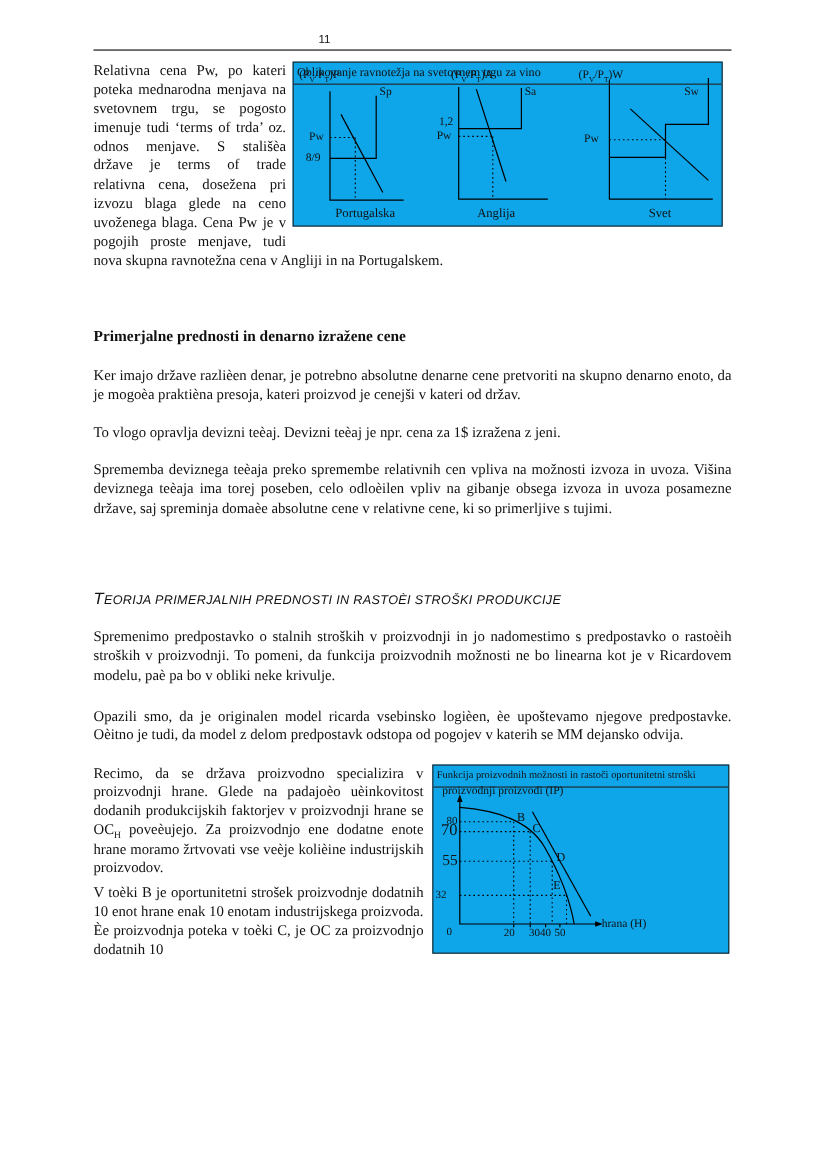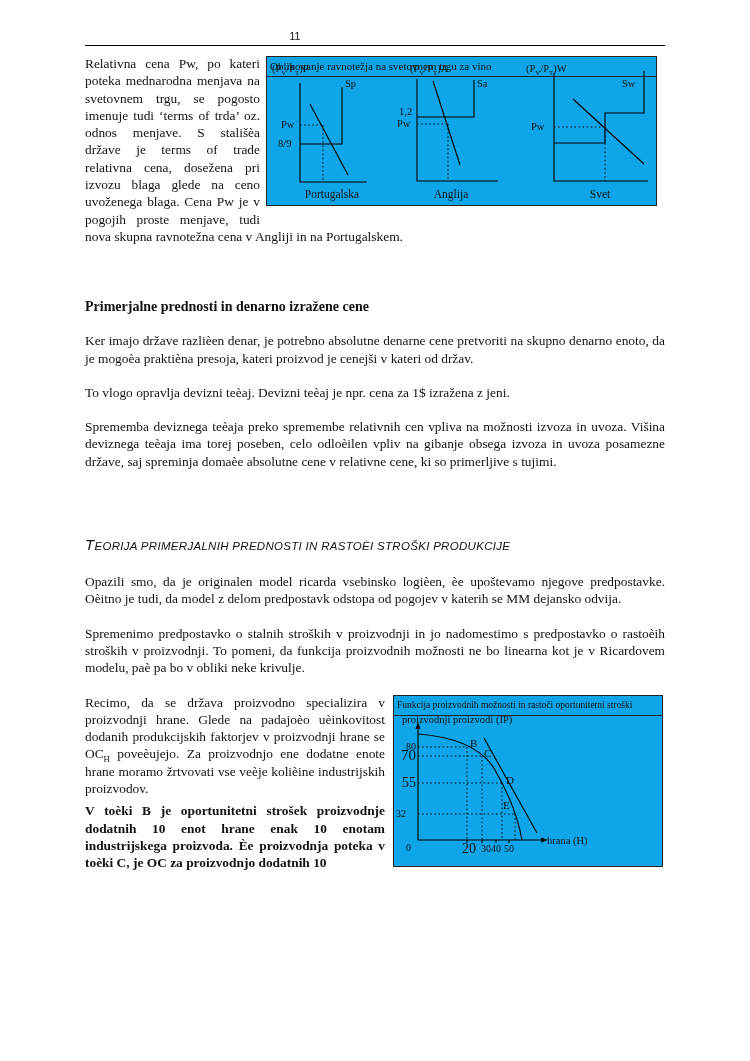--- a/index.html
+++ b/index.html
@@ -31,21 +31,21 @@
   .fig2 .fig-cap{font-size:9.5px;}
   .fig svg{position:absolute;left:0;top:0;}
   .flb{position:absolute;font-size:10.5px;line-height:11px;white-space:nowrap;}
   .flb.cap{text-align:center;font-size:11.5px;}
   .st{stroke:#000;stroke-width:1.1;fill:none;}
   .st-dot{stroke:#000;stroke-width:1;fill:none;stroke-dasharray:1.5,2.6;}
 
   
   .formula{clear:both;margin-top:2px;border:1px solid #333;background:#ececec;
            text-align:center;font-size:13.5px;padding:2px 0 3px 0;}
-  p.after-formula{margin-top:5px;font-weight:bold;}
+  p.after-formula{margin-top:5px;}
 </style>
 </head>
 <body>
 
 <div class="page">
 
   <div>
     <div class="hdr-num">11</div>
     <div class="hdr-rule"></div>
   </div>
@@ -120,23 +120,23 @@
     <h2 class="h-bold">Primerjalne prednosti in denarno izražene cene</h2>
 
     <p class="body">Ker imajo države razlièen denar, je potrebno absolutne denarne cene pretvoriti na skupno denarno enoto, da je mogoèa praktièna presoja, kateri proizvod je cenejši v kateri od držav.</p>
 
     <p class="body">To vlogo opravlja devizni teèaj. Devizni teèaj je npr. cena za 1$ izražena z jeni.</p>
 
     <p class="body">Sprememba deviznega teèaja preko spremembe relativnih cen vpliva na možnosti izvoza in uvoza. Višina deviznega teèaja ima torej poseben, celo odloèilen vpliv na gibanje obsega izvoza in uvoza posamezne države, saj spreminja domaèe absolutne cene v relativne cene, ki so primerljive s tujimi.</p>
 
     <h2 class="h-caps">TEORIJA PRIMERJALNIH PREDNOSTI IN RASTOÈI STROŠKI PRODUKCIJE</h2>
 
+    <p class="body">Spremenimo predpostavko o stalnih stroških v proizvodnji in jo nadomestimo s predpostavko o rastoèih stroških v proizvodnji. To pomeni, da funkcija proizvodnih možnosti ne bo linearna kot je v Ricardovem modelu, paè pa bo v obliki neke krivulje.</p>
+
     <p class="body" style="margin-top:20px">Opazili smo, da je originalen model ricarda vsebinsko logièen, èe upoštevamo njegove predpostavke. Oèitno je tudi, da model z delom predpostavk odstopa od pogojev v katerih se MM dejansko odvija.</p>
-
-    <p class="body">Spremenimo predpostavko o stalnih stroških v proizvodnji in jo nadomestimo s predpostavko o rastoèih stroških v proizvodnji. To pomeni, da funkcija proizvodnih možnosti ne bo linearna kot je v Ricardovem modelu, paè pa bo v obliki neke krivulje.</p>
 
     <p class="body">
       <span class="fig fig2" style="display:block">
         <span class="fig-cap" style="display:block">Funkcija proizvodnih možnosti in rastoči oportunitetni stroški</span>
         <svg width="268" height="170" viewBox="0 0 268 170">
           <g>
             <path class="st" d="M24,30 L24,144 L150,144"></path>
             <polygon points="24,26 21.5,33 26.5,33" fill="#000"></polygon>
             <polygon points="154,144 147,141.5 147,146.5" fill="#000"></polygon>
             <path class="st" d="M73,144 L73,147 M88,144 L88,147 M102,144 L102,147 M115,144 L115,147"></path>
@@ -153,21 +153,21 @@
             <path class="st-dot" d="M24,87 L108,87 M108,87 L108,144"></path>
             <path class="st-dot" d="M24,118 L121,118 M121,118 L121,144"></path>
           </g>
         </svg>
         <span class="flb" style="left:8px;top:18px;font-size:10.5px">proizvodnji proizvodi (IP)</span>
         <span class="flb" style="left:2px;top:45px;width:20px;text-align:right;font-size:10px">80</span>
         <span class="flb" style="left:2px;top:54px;width:20px;text-align:right;font-size:15px">70</span>
         <span class="flb" style="left:2px;top:81px;width:20px;text-align:right;font-size:14px">55</span>
         <span class="flb" style="left:2px;top:112px;width:20px;text-align:left;font-size:10px">32</span>
         <span class="flb" style="left:12px;top:146px;font-size:10px">0</span>
-        <span class="flb" style="left:64px;top:147px;width:18px;text-align:right;font-size:14px">20</span>
+        <span class="flb" style="left:64px;top:147px;width:18px;text-align:left;font-size:10px">20</span>
         <span class="flb" style="left:79px;top:147px;width:18px;text-align:right;font-size:10px">30</span>
         <span class="flb" style="left:93px;top:147px;width:18px;text-align:center;font-size:10px">40</span>
         <span class="flb" style="left:106px;top:147px;width:18px;text-align:center;font-size:10px">50</span>
         <span class="flb" style="left:153px;top:139px;font-size:10.5px">hrana (H)</span>
         <span class="flb" style="left:76px;top:42px;font-size:11px">B</span>
         <span class="flb" style="left:90px;top:52px;font-size:11px">C</span>
         <span class="flb" style="left:112px;top:79px;font-size:11px">D</span>
         <span class="flb" style="left:109px;top:104px;font-size:11px">E</span>
       </span>
       <span>Recimo, da se država proizvodno specializira v proizvodnji hrane. Glede na padajoèo uèinkovitost dodanih produkcijskih faktorjev v proizvodnji hrane se OC</span><sub>H</sub><span> poveèujejo. Za proizvodnjo ene dodatne enote hrane moramo žrtvovati vse veèje kolièine industrijskih proizvodov.</span>

